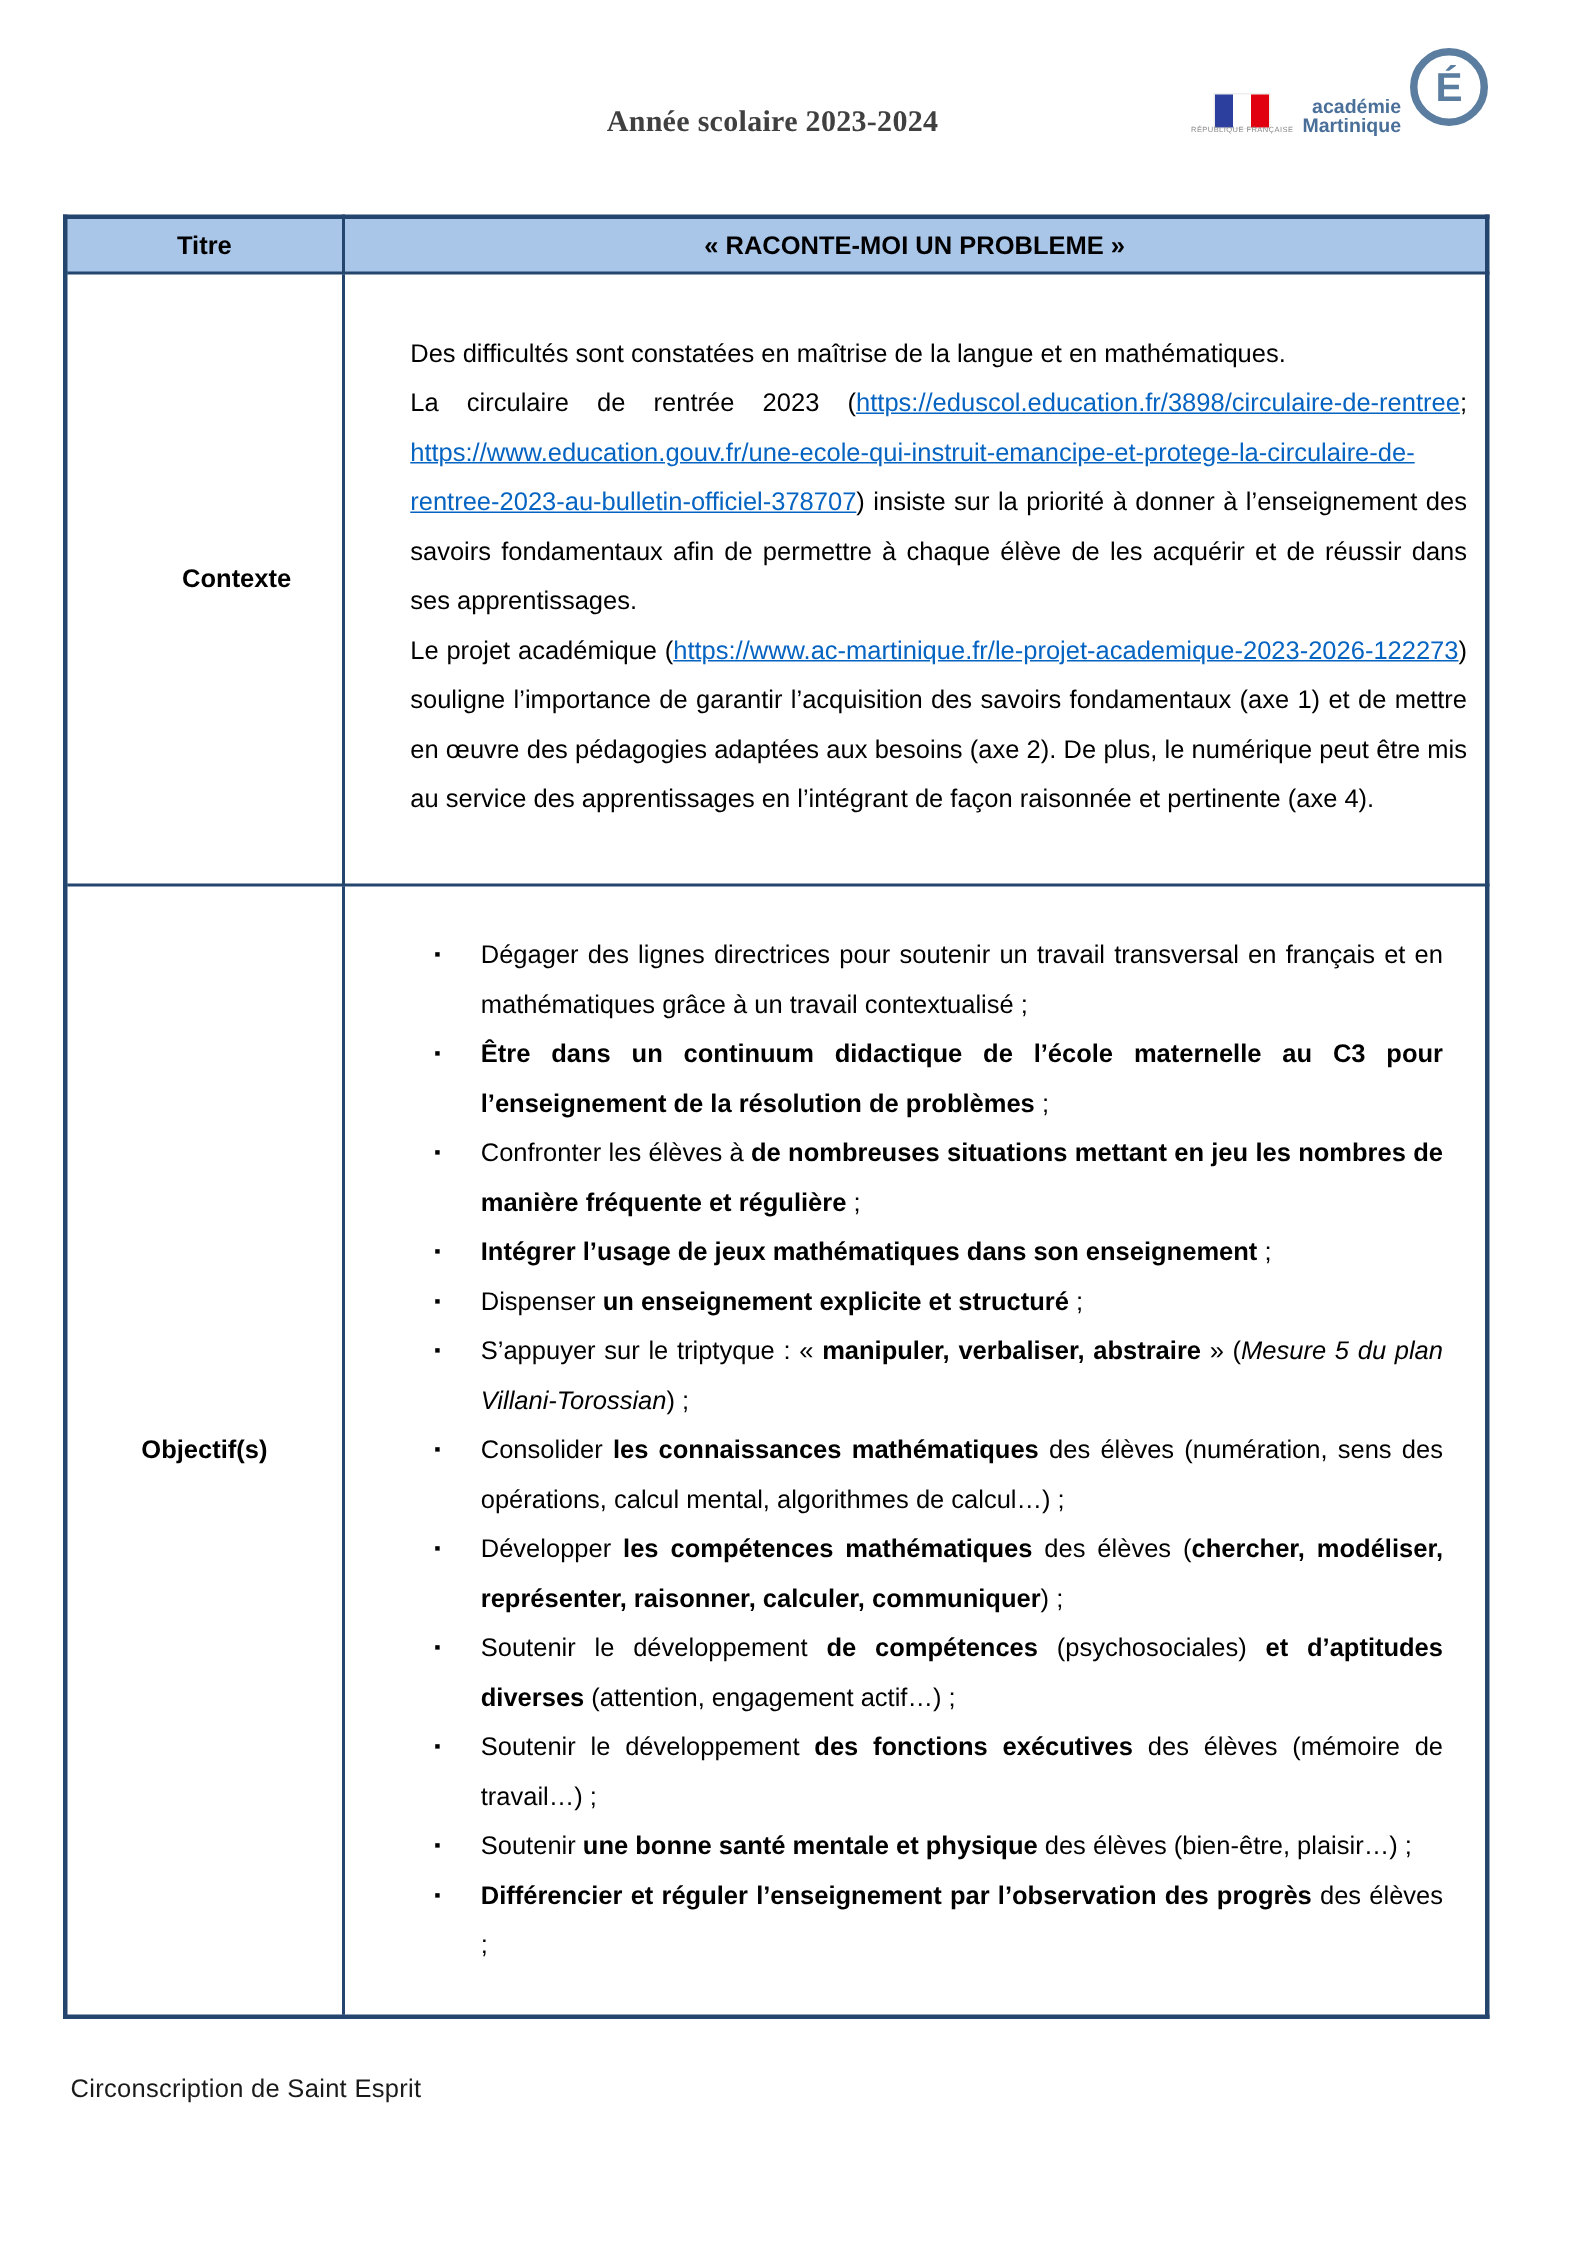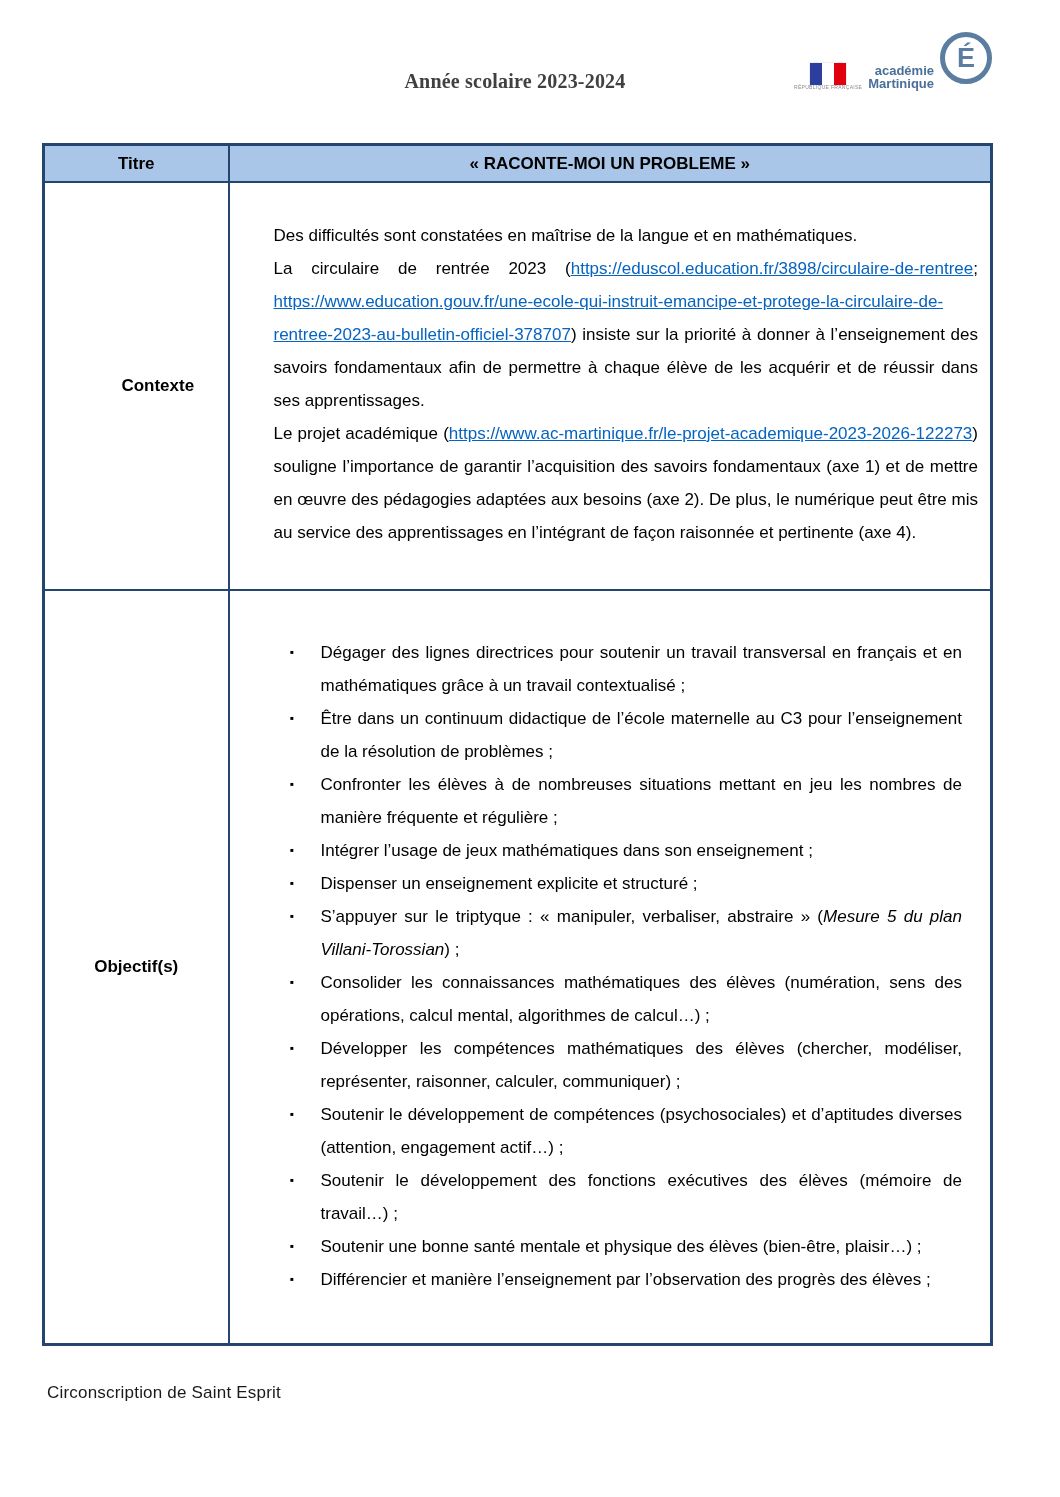--- a/index.html
+++ b/index.html
@@ -44,21 +44,21 @@
     border:3px solid #24466e;
   }
   table.sheet td{border:2px solid #24466e;vertical-align:middle;}
   col.c1{width:185px;}
   .lbl{font-weight:bold;font-size:17px;text-align:center;}
   tr.head td{background:#a9c6e9;height:33px;font-weight:bold;font-size:17px;text-align:center;}
   tr.thematique td{height:38px;}
   .val{font-size:17px;text-align:left;padding:0 10px;}
   td.content{vertical-align:top;padding:0px 12px 4px 10px;}
   .para{font-size:17px;line-height:33px;text-align:justify;}
-  .para .b,li .b{font-weight:normal;}
+  .para .b,li .b{font-weight:bold;}
   .para .i,li .i{font-style:italic;}
   a.link{color:#0563c1;text-decoration:underline;cursor:pointer;overflow-wrap:break-word;}
   td.content-obj{vertical-align:top;padding:2px 12px 4px 0;}
   ul.objectifs{list-style:none;margin:16px;padding:0;}
   ul.objectifs li{
     position:relative;padding-left:75px;font-size:17px;line-height:33px;text-align:justify;
   }
   ul.objectifs li::before{
     content:"\25AA";position:absolute;left:44px;top:0;font-size:12px;color:#000;
   }
@@ -119,20 +119,20 @@
             <li><span class="b">Être dans un continuum didactique de l’école maternelle au C3 pour l’enseignement de la résolution de problèmes</span><span> ;</span></li>
             <li><span>Confronter les élèves à </span><span class="b">de nombreuses situations mettant en jeu les nombres de manière fréquente et régulière</span><span> ;</span></li>
             <li><span class="b">Intégrer l’usage de jeux mathématiques dans son enseignement</span><span> ;</span></li>
             <li><span>Dispenser </span><span class="b">un enseignement explicite et structuré</span><span> ;</span></li>
             <li><span>S’appuyer sur le triptyque : « </span><span class="b">manipuler, verbaliser, abstraire</span><span> » (</span><span class="i">Mesure 5 du plan Villani-Torossian</span><span>) ;</span></li>
             <li><span>Consolider </span><span class="b">les connaissances mathématiques</span><span> des élèves (numération, sens des opérations, calcul mental, algorithmes de calcul…) ;</span></li>
             <li><span>Développer </span><span class="b">les compétences mathématiques</span><span> des élèves (</span><span class="b">chercher, modéliser, représenter, raisonner, calculer, communiquer</span><span>) ;</span></li>
             <li><span>Soutenir le développement </span><span class="b">de compétences</span><span> (psychosociales) </span><span class="b">et d’aptitudes diverses</span><span> (attention, engagement actif…) ;</span></li>
             <li><span>Soutenir le développement </span><span class="b">des fonctions exécutives</span><span> des élèves (mémoire de travail…) ;</span></li>
             <li><span>Soutenir </span><span class="b">une bonne santé mentale et physique</span><span> des élèves (bien-être, plaisir…) ;</span></li>
-            <li><span class="b">Différencier et manière l’enseignement par l’observation des progrès</span><span> des élèves ;</span></li>
+            <li><span class="b">Différencier et réguler l’enseignement par l’observation des progrès</span><span> des élèves ;</span></li>
           </ul>
     </td>
   </tr>
 </tbody>
   </table>
 
 <div class="footer">Circonscription de Saint Esprit</div>
 
 </body></html>

